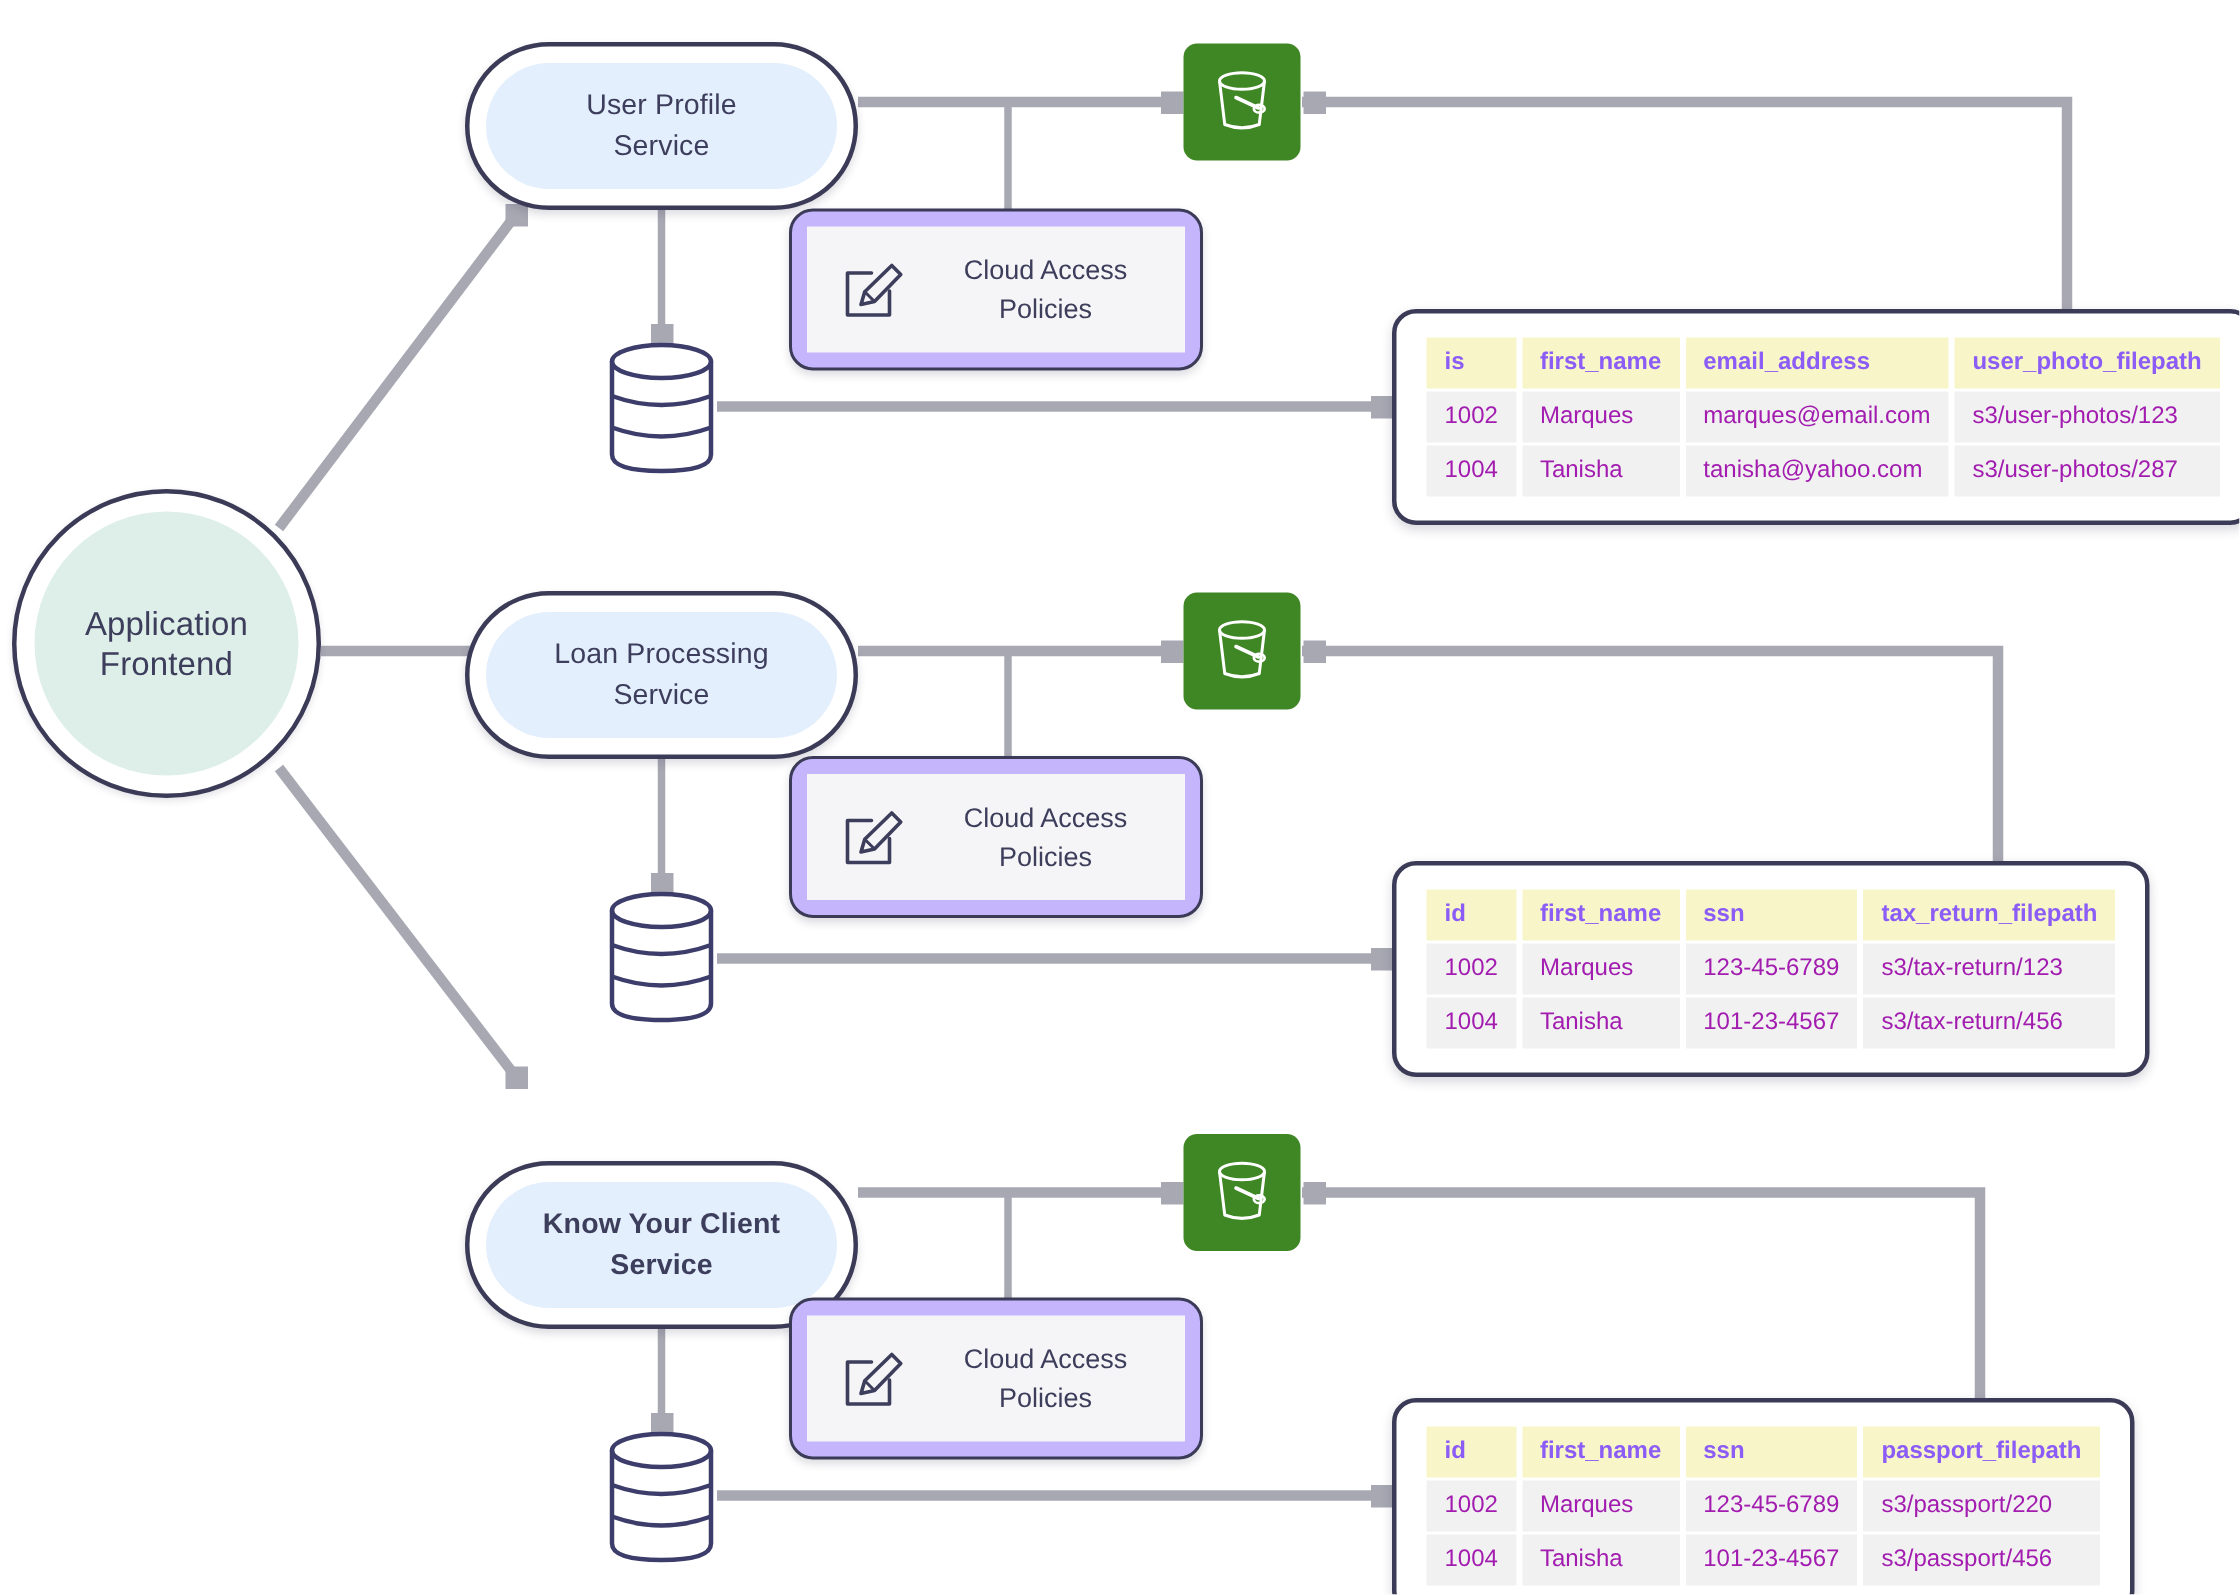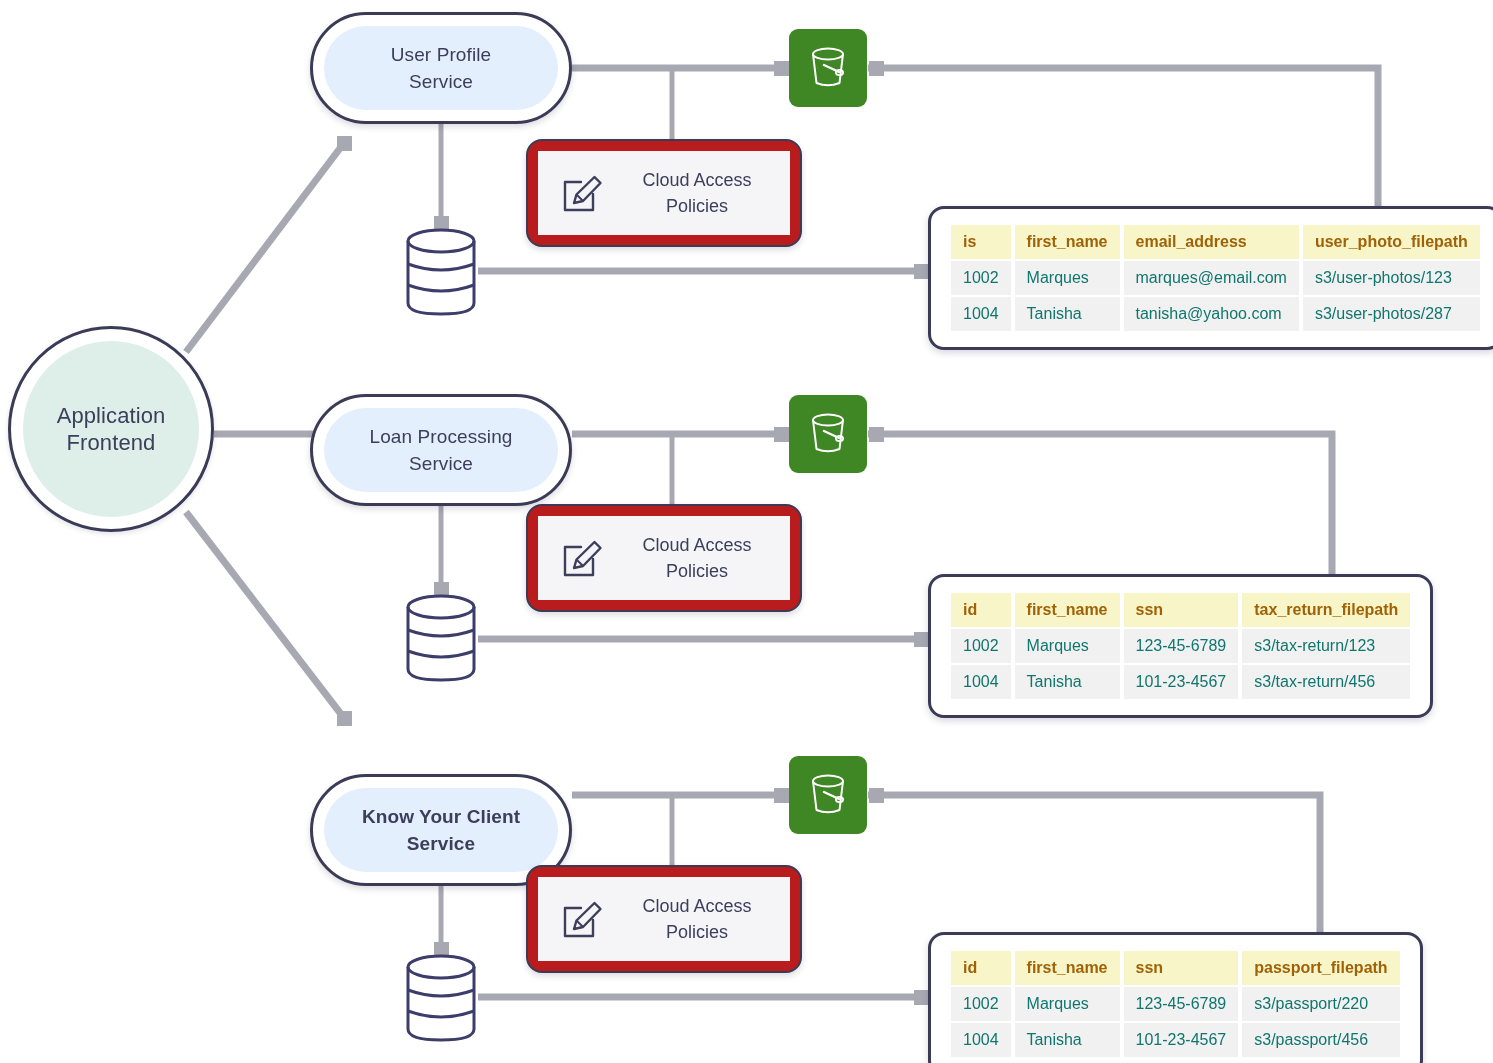--- a/index.html
+++ b/index.html
@@ -102,21 +102,21 @@
     letter-spacing: .1px;
     white-space: pre-line;
   }
 
   
   .policy-node {
     position: absolute;
     z-index: 3;
     width: 276px; height: 108px;
     border-radius: 16px;
-    background: #b91c1c;
+    background: #c4b5fd;
     border: 2px solid #3b3b58;
     padding: 10px;
     box-shadow: 0 3px 6px rgba(40,40,70,0.16);
   }
   .policy-inner {
     width: 100%; height: 100%;
     background: #f5f5f7;
     display: flex;
     align-items: center;
     gap: 16px;
@@ -162,30 +162,30 @@
     padding: 14px 16px;
     box-shadow: 0 3px 7px rgba(40,40,70,0.18);
   }
   table.data-grid {
     border-collapse: separate;
     border-spacing: 4px 2px;
     width: 100%;
   }
   table.data-grid th {
     background: #f8f5c8;
-    color: #a16207;
+    color: #8b5cf6;
     font-size: 16px;
     font-weight: bold;
     text-align: left;
     padding: 8px 12px;
     white-space: nowrap;
   }
   table.data-grid td {
     background: #f1f1f1;
-    color: #0f766e;
+    color: #a21caf;
     font-size: 16px;
     font-weight: normal;
     text-align: left;
     padding: 8px 12px;
     white-space: nowrap;
   }
 </style>
 </head>
 <body>
 
@@ -239,21 +239,21 @@
     <rect class="edge-marker" x="914" y="990" width="15" height="15"></rect>
   </svg>
 
   <div class="frontend-node" style="left:8px; top:326px;">
     <div class="frontend-inner">
       <span class="frontend-label">Application
 Frontend</span>
     </div>
   </div>
 
-  <div class="service-node" style="left:310px; top:12px;">
+  <div class="service-node" style="left:310px; top:28px;">
     <div class="service-inner">
       <span class="service-label">User Profile
 Service</span>
     </div>
   </div>
 
   <div class="bucket-node" style="left:789px; top:29px;">
     <svg width="50" height="50" viewBox="0 0 50 50">
       <ellipse cx="25" cy="11" rx="15" ry="5.5" fill="none" stroke="#ffffff" stroke-width="2"></ellipse>
       <path d="M10 11 L13.5 40 Q25 44.5 36.5 40 L40 11" fill="none" stroke="#ffffff" stroke-width="2" stroke-linejoin="round"></path>

